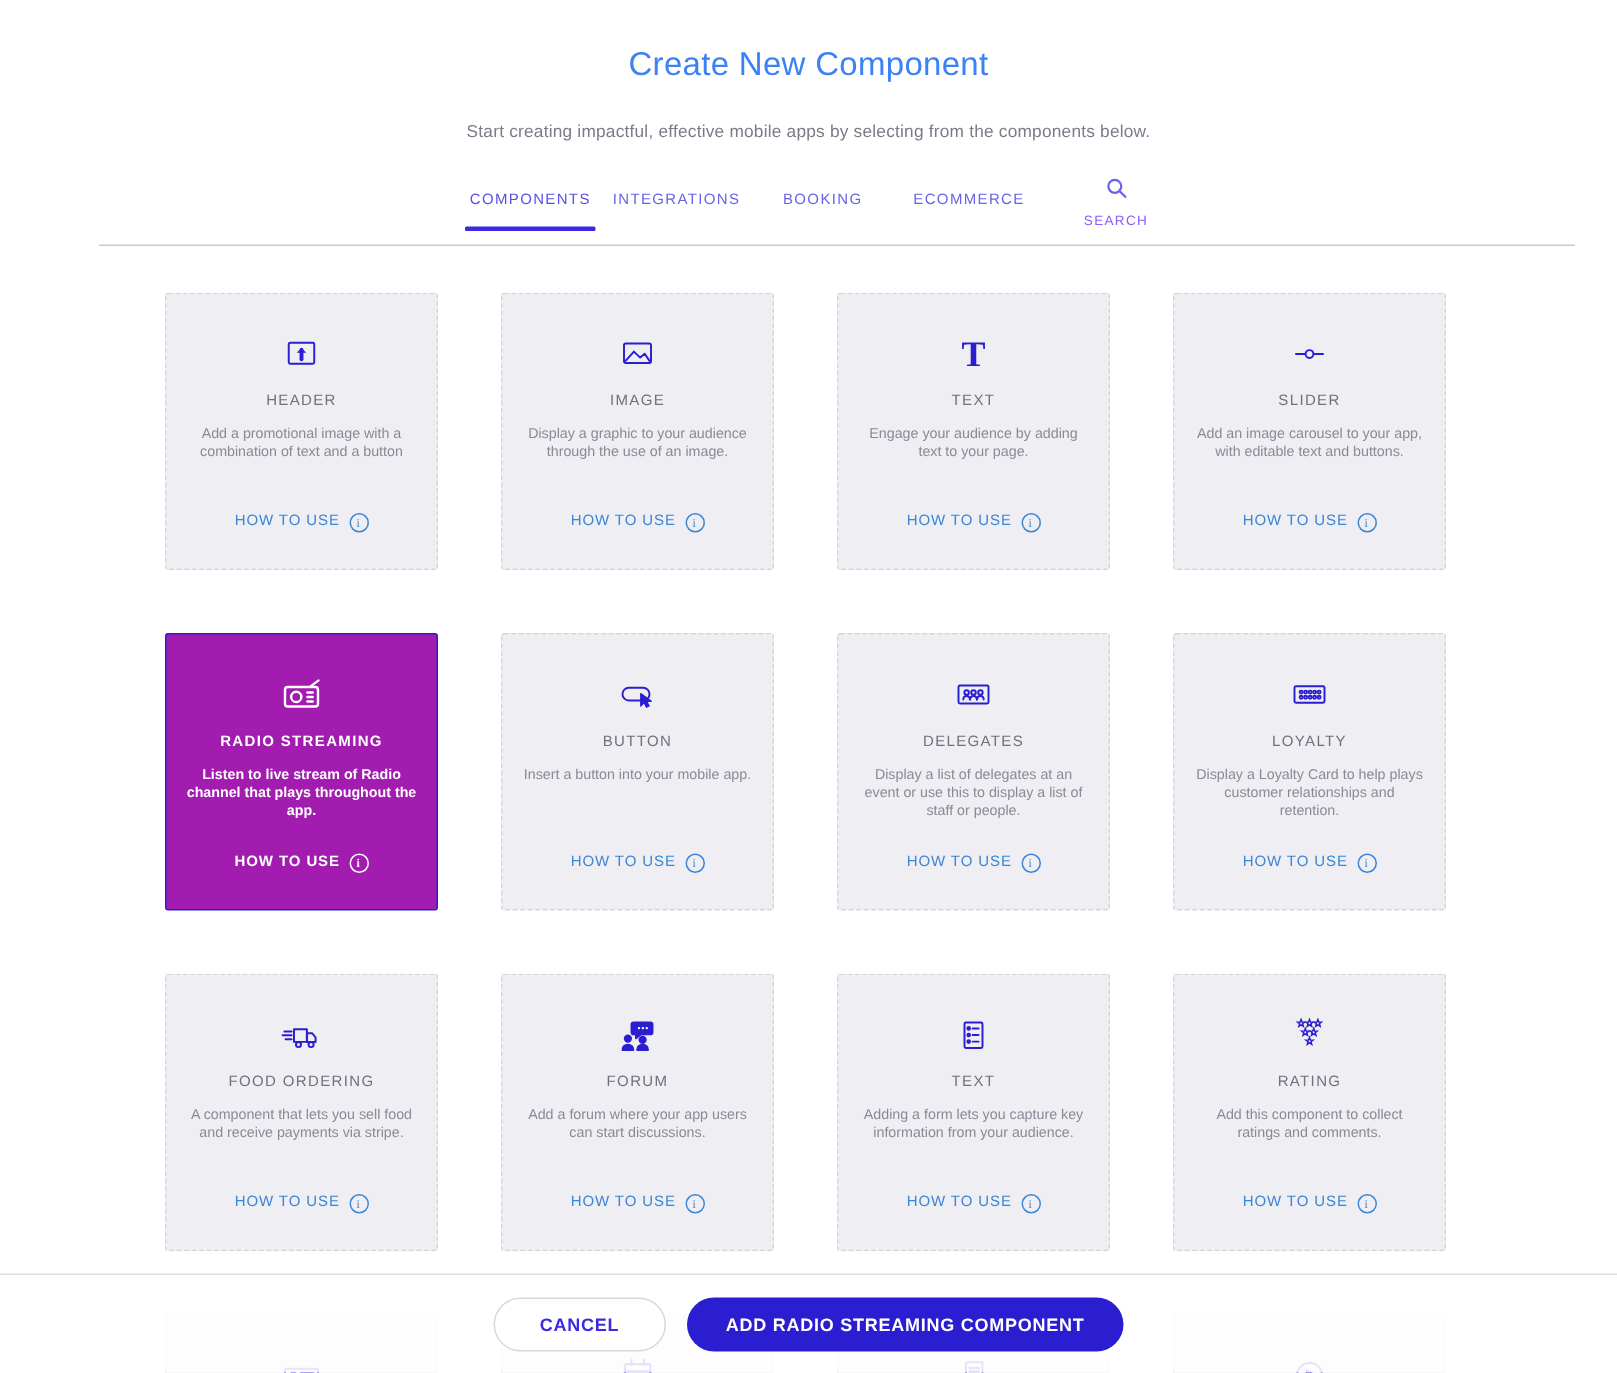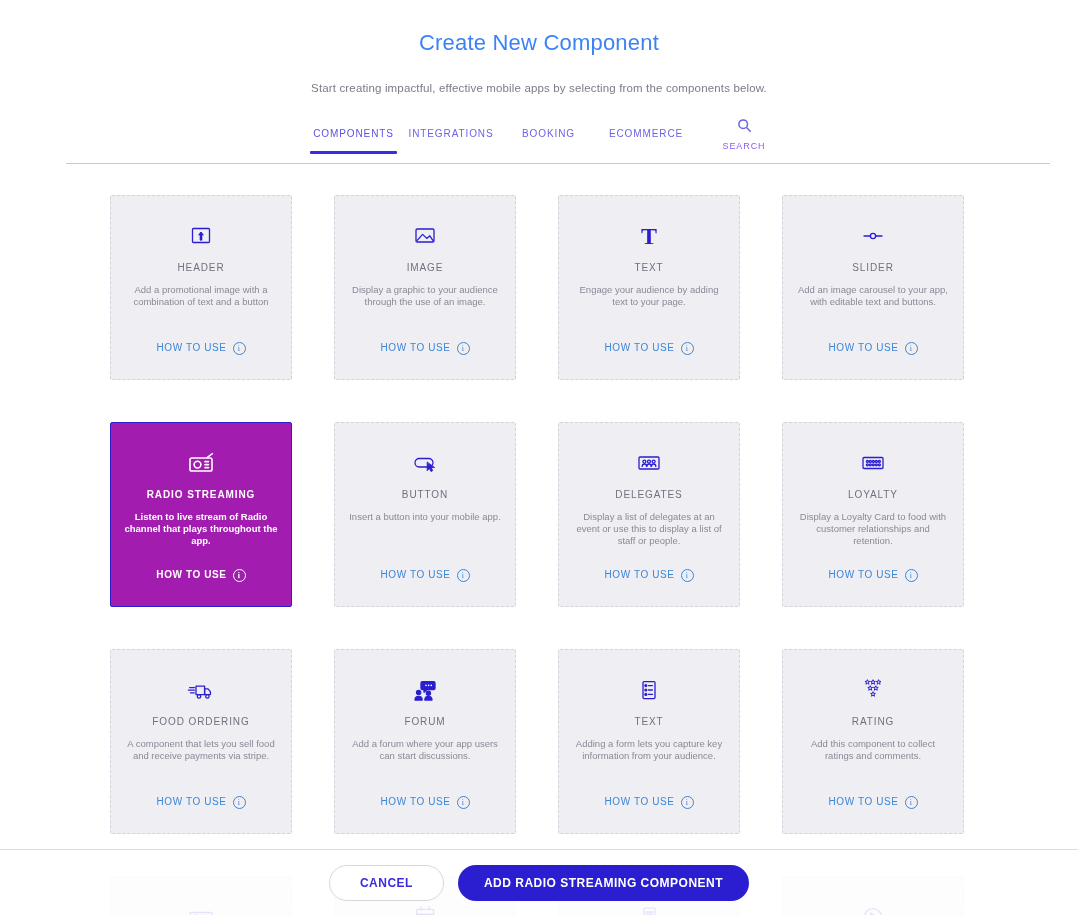--- a/index.html
+++ b/index.html
@@ -271,21 +271,21 @@
           <circle cx="18.4" cy="10.4" r="1"></circle>
           <circle cx="21.4" cy="10.4" r="1"></circle>
           <circle cx="9.4" cy="13.8" r="1"></circle>
           <circle cx="12.4" cy="13.8" r="1"></circle>
           <circle cx="15.4" cy="13.8" r="1"></circle>
           <circle cx="18.4" cy="13.8" r="1"></circle>
           <circle cx="21.4" cy="13.8" r="1"></circle>
         </svg>
       </div>
       <div class="name">LOYALTY</div>
-      <div class="desc">Display a Loyalty Card to food with customer relationships and retention.</div>
+      <div class="desc">Display a Loyalty Card to help plays customer relationships and retention.</div>
       <div class="howto">
         <span>HOW TO USE</span>
         <span class="i-circle">i</span>
       </div>
     </div>
     <div class="card">
       <div class="ico">
         <svg width="30" height="24" viewBox="0 0 30 24" fill="none" stroke="#2b1ed0" stroke-width="1.3" stroke-linecap="round" stroke-linejoin="round">
           <path d="M10 8.2h8.6v8.4H10z"></path>
           <path d="M18.6 10.8h3.4l2.4 2.8v3H18.6z"></path>

